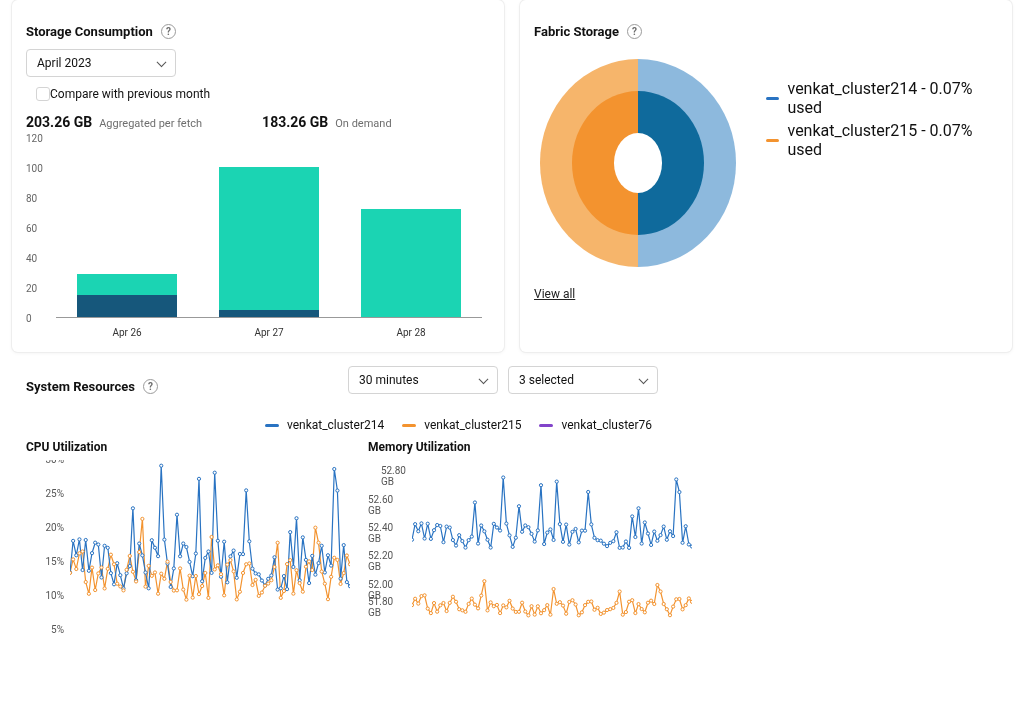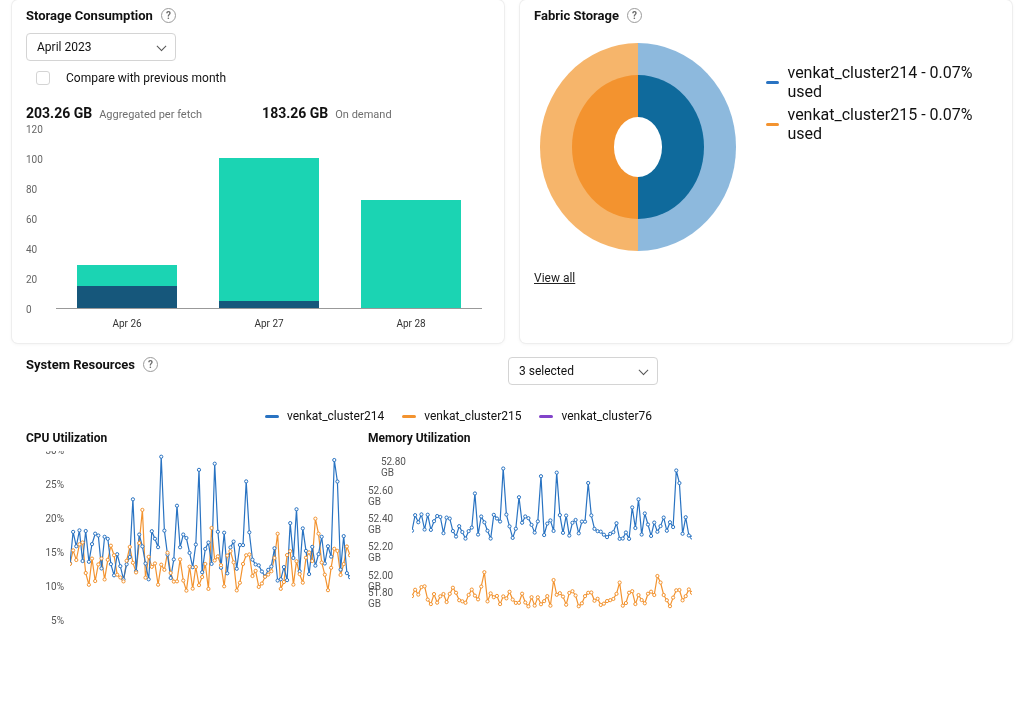--- a/index.html
+++ b/index.html
@@ -1,27 +1,27 @@
 <!DOCTYPE html>
 <html><head>
 <meta charset="utf-8">
 <style>
   :root { --blue:#2973c2; --orange:#f3932f; --teal:#1bd4b3; --navy:#16577b; --purple:#8244ca; --border:#d4d4d4; --text:#111; --muted:#6e6e6e; }
   *{box-sizing:border-box;}
   body{margin:0;font-family:-apple-system,BlinkMacSystemFont,"Segoe UI",Roboto,Arial,sans-serif;font-size:12px;color:var(--text);background:#fff;width:1024px;}
   .row{display:flex;gap:16px;padding:0 12px;}
-  .card{background:#fff;border-radius:6px;box-shadow:0 0 0 1px #eee,0 1px 4px rgba(0,0,0,.06);padding:8px 14px 14px;}
+  .card{background:#fff;border-radius:6px;box-shadow:0 0 0 1px #eee,0 1px 4px rgba(0,0,0,.06);padding:24px 14px 14px;}
   .card-title{font-weight:700;font-size:13px;display:flex;align-items:center;gap:8px;margin-bottom:10px;}
   .help{display:inline-flex;align-items:center;justify-content:center;width:15px;height:15px;border:1px solid #9b9b9b;border-radius:50%;font-size:10px;color:#6e6e6e;}
   .alert{background:#fbe4e9;border-radius:4px;display:flex;align-items:center;gap:10px;padding:10px 12px;margin-bottom:10px;font-size:12px;}
   .alert-icon{width:12px;height:12px;background:#e33e4b;transform:rotate(45deg);}
   .selects{display:flex;gap:0;margin-bottom:10px;}
   .select{border:1px solid var(--border);border-radius:4px;padding:6px 26px 6px 10px;min-width:150px;position:relative;background:#fff;font-size:12px;}
   .select::after{content:'';position:absolute;right:10px;top:50%;width:6px;height:6px;border-right:1px solid #555;border-bottom:1px solid #555;transform:translateY(-60%) rotate(45deg);}
-  .chk{display:flex;align-items:center;gap:16px;margin:6px 0 20px 10px;}
+  .chk{display:flex;align-items:center;gap:0;margin:6px 0 13px 10px;}
   .chk-box{width:14px;height:14px;border:1px solid var(--border);border-radius:3px;}
   .stats{display:flex;gap:60px;margin-bottom:8px;}
   .stat-val{font-weight:700;font-size:14px;}
   .stat-sub{color:var(--muted);font-size:11px;margin-left:4px;}
   
   .barwrap{position:relative;height:200px;padding:0 8px 20px 28px;}
   .yaxis{position:absolute;left:0;right:8px;top:0;bottom:20px;}
   .ytick{position:absolute;left:0;width:100%;font-size:10px;color:#666;}
   .ytick span{position:absolute;left:0;transform:translateY(-50%);}
   .bars{position:absolute;left:30px;right:8px;top:0;bottom:20px;display:flex;justify-content:space-around;align-items:flex-end;border-bottom:1px solid #999;}
@@ -30,21 +30,21 @@
   .xl{position:absolute;bottom:0;left:30px;right:8px;display:flex;justify-content:space-around;font-size:10px;color:#333;}
   
   .donut-area{display:flex;}
   .donut{width:208px;height:208px;border-radius:50%;position:relative;margin:10px 30px 20px 6px;}
   .ring{position:absolute;border-radius:50%;}
   .legend{padding-top:30px;font-size:16px;}
   .legend-item{display:flex;align-items:center;gap:8px;margin-bottom:4px;}
   .dash{width:14px;height:3px;border-radius:2px;}
   .viewall{font-size:12px;text-decoration:underline;color:#222;}
   
-  .sys-head{display:flex;align-items:flex-start;padding:14px;}
+  .sys-head{display:flex;align-items:flex-end;padding:14px;}
   .sys-title{font-weight:700;font-size:13px;display:flex;align-items:center;gap:8px;}
   .sys-selects{margin-left:auto;display:flex;gap:10px;}
   .sys-legend{display:flex;gap:18px;justify-content:flex-end;padding:10px 20px 0 0;font-size:12px;}
   .sys-charts{display:flex;gap:18px;padding:0 14px 10px;}
   .mini{flex:1;}
   .mini-title{font-weight:700;font-size:12px;margin:4px 0 6px;}
   .plot{position:relative;height:180px;padding-left:44px;overflow:hidden;}
   .plot-y{position:absolute;left:0;width:44px;top:0;bottom:0;}
   .plot-y div{position:absolute;right:6px;font-size:10px;color:#555;transform:translateY(-50%);}
   svg{display:block;}
@@ -149,20 +149,21 @@
 </div>
 
 <div style="padding:0 12px 12px;">
   <div style="width:660px;">
     <div class="sys-head">
       <div class="sys-title">
         <span>System Resources</span>
         <span class="help">?</span>
       </div>
       <div class="sys-selects">
+        <div class="select">30 minutes</div>
         <div class="select">3 selected</div>
       </div>
     </div>
     <div class="sys-legend" id="sys-legend">
         <div class="legend-item">
           <span class="dash" style="background:#2973c2"></span>
           <span>venkat_cluster214</span>
         </div>
         <div class="legend-item">
           <span class="dash" style="background:#f3932f"></span>

